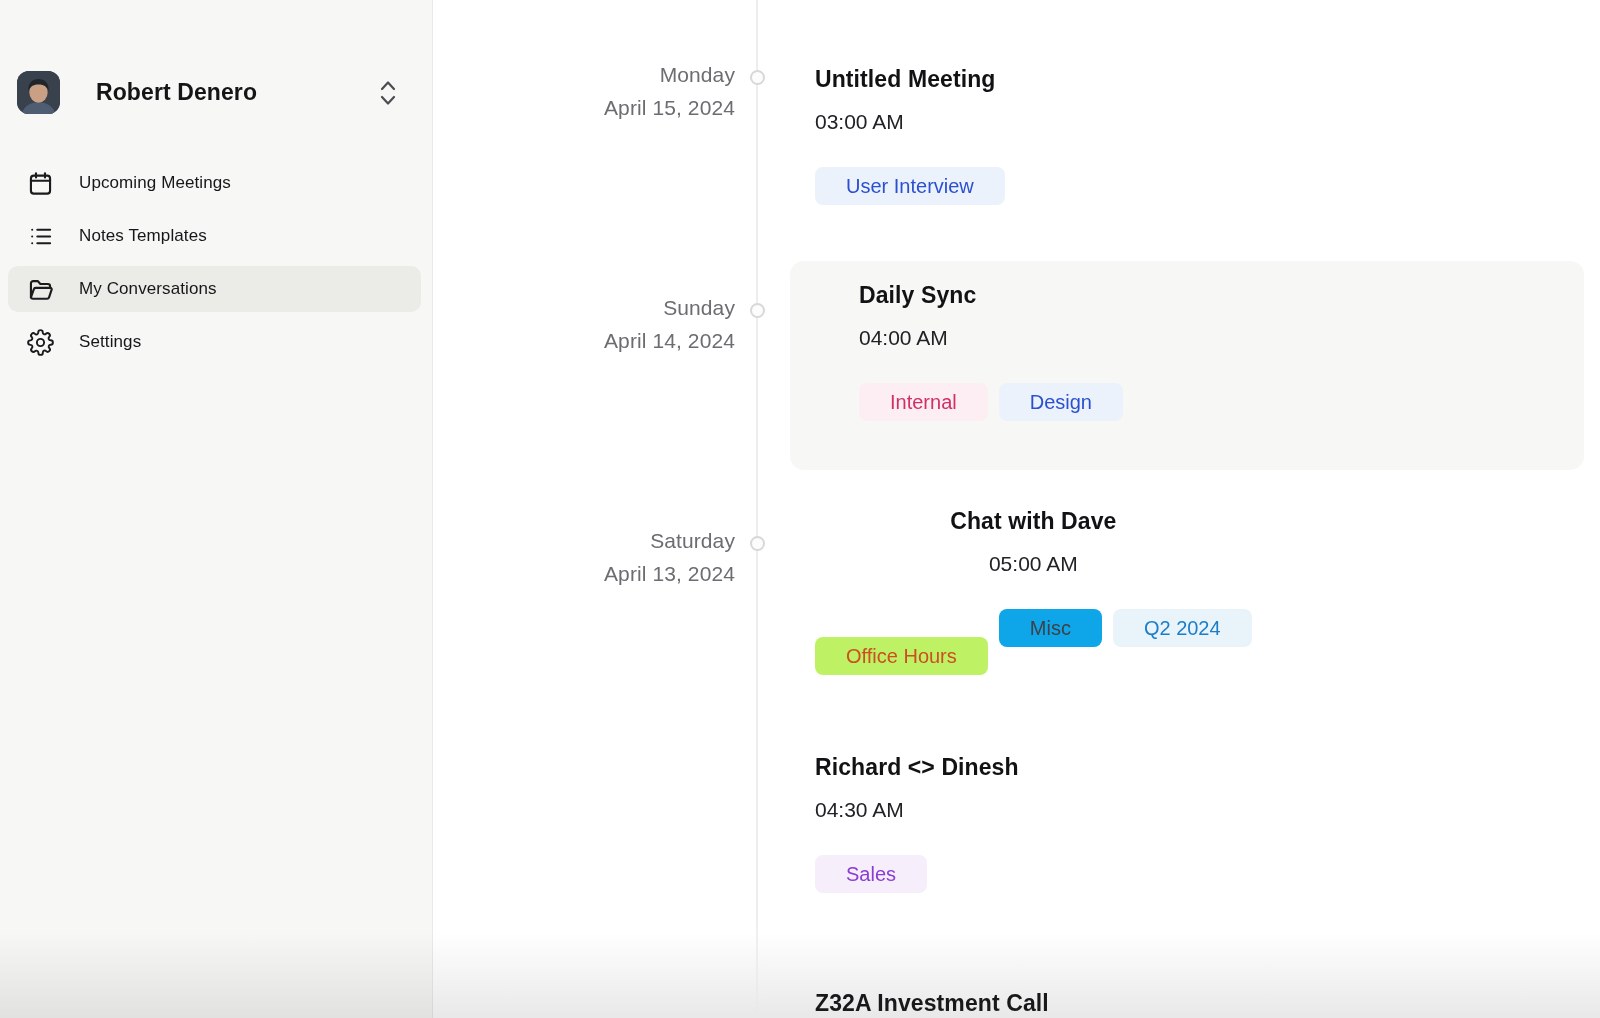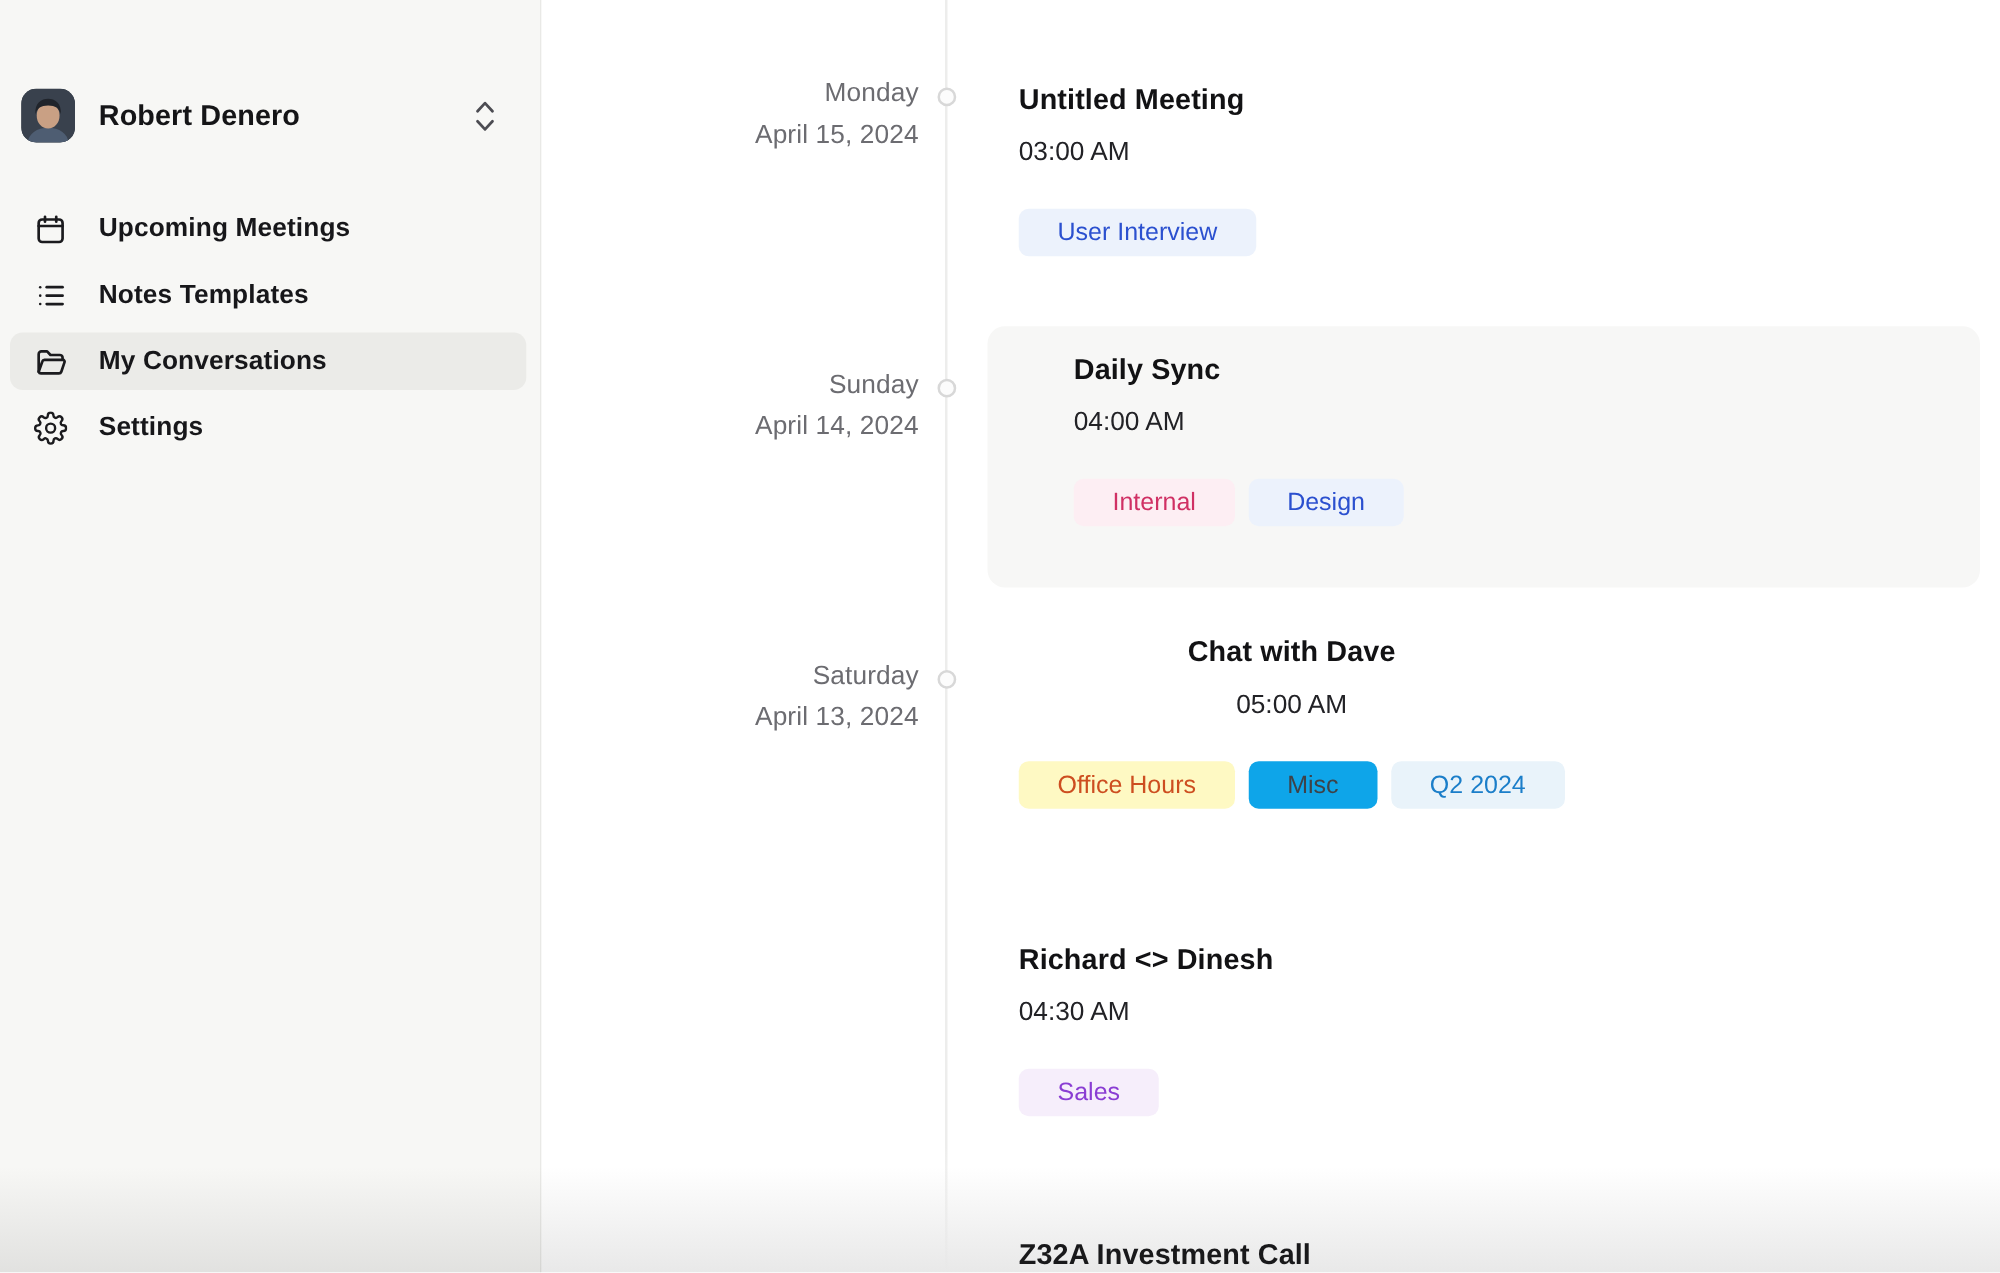--- a/index.html
+++ b/index.html
@@ -19,35 +19,35 @@
   .profile {
     position:absolute; left:17px; top:71px; width:392px;
     display:flex; align-items:center; cursor:pointer;
   }
   .avatar {
     width:43px; height:43px; border-radius:12px; overflow:hidden; flex:0 0 auto;
     background:#343c47;
   }
   .avatar svg { display:block; width:100%; height:100%; }
   .profile-name {
-    margin-left:19px; flex:1;
+    margin-left:36px; flex:1;
     font-size:23px; font-weight:700; color:#151517; letter-spacing:.1px;
     white-space:nowrap;
   }
   .chevron-wrap { width:22px; height:30px; color:#4c4c52; flex:0 0 auto; margin-right:10px; }
 
   .nav { position:absolute; top:160px; left:8px; right:11px; }
   .nav-item {
     display:flex; align-items:center; height:46px; padding-left:19px;
     border-radius:10px; margin-bottom:7px; cursor:pointer; color:#17171a;
   }
   .nav-item.active { background:#ebebe8; }
   .nav-icon { width:27px; height:27px; margin-right:25px; flex:0 0 auto; color:#1b1b1e; }
   .nav-icon svg { display:block; width:100%; height:100%; }
-  .nav-label { font-size:21px; font-weight:700; letter-spacing:.1px; white-space:nowrap; }
+  .nav-label { font-size:17px; font-weight:400; letter-spacing:.1px; white-space:nowrap; }
 
   
   .timeline-line {
     position:absolute; left:756px; top:0; width:2px; height:1018px;
     background:linear-gradient(to bottom, #ededec 0%, #ededec 90%, rgba(237,237,236,0) 100%);
   }
   .timeline-dot {
     position:absolute; left:750px; width:15px; height:15px; box-sizing:border-box;
     border-radius:50%; background:#fcfcfc; border:2px solid #d8d8d8;
   }
@@ -70,21 +70,21 @@
 
   .meeting-title { font-size:23px; font-weight:700; color:#121214; line-height:30px; letter-spacing:.1px; white-space:nowrap; }
   .meeting-time  { margin-top:14px; font-size:21px; color:#222226; line-height:27px; white-space:nowrap; }
   .meeting-tags  { display:flex; gap:11px; margin-top:32px; }
   .tag {
     display:inline-flex; align-items:center; height:38px; padding:0 31px;
     border-radius:8px; font-size:20px; font-weight:500; white-space:nowrap; cursor:pointer;
   }
   .tag-blue   { color:#2b50cf; background:#ecf2fc; }
   .tag-pink   { color:#d03064; background:#fdeef3; }
-  .tag-orange { color:#cd4e20; background:#fef9c3; }
+  .tag-orange { color:#cd4e20; background:#bef264;margin-top:28px; }
   .tag-gray   { color:#3e4248; background:#0ea5e9; }
   .tag-cyan   { color:#1b7ec9; background:#e9f3fa; }
   .tag-purple { color:#8a3dd3; background:#f6eefb; }
 
   .bottom-fade {
     position:absolute; left:0; right:0; bottom:0; height:85px; pointer-events:none;
     background:linear-gradient(to bottom, rgba(80,80,80,0) 0%, rgba(80,80,80,0.13) 100%);
   }
 </style>
 </head>

